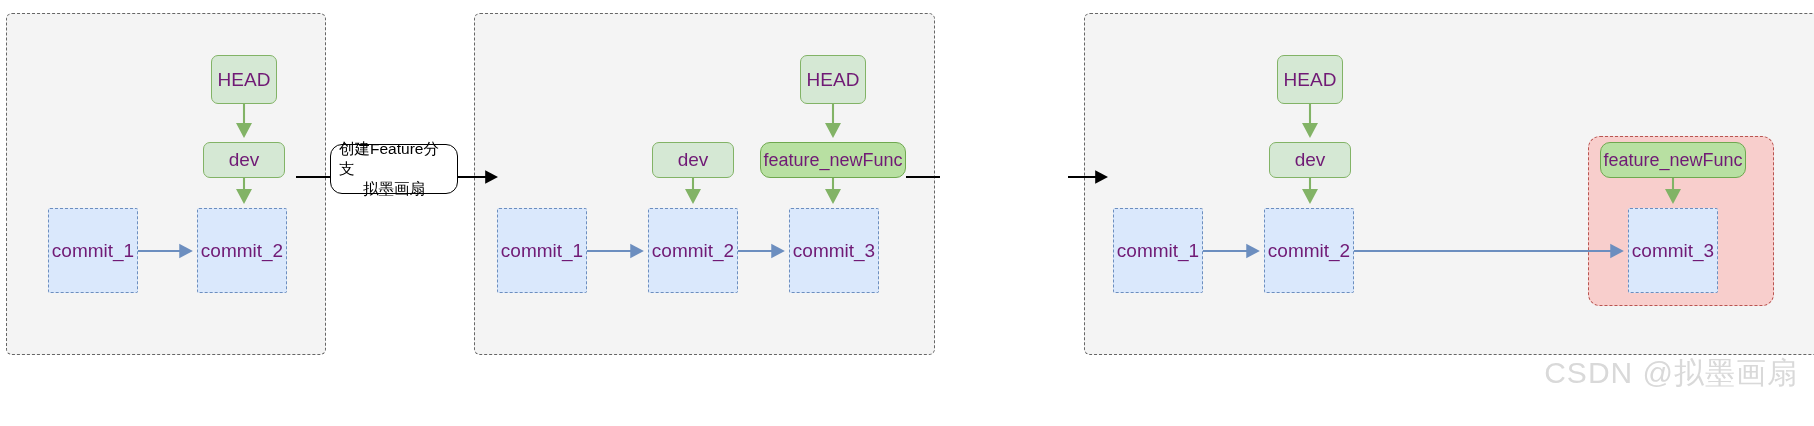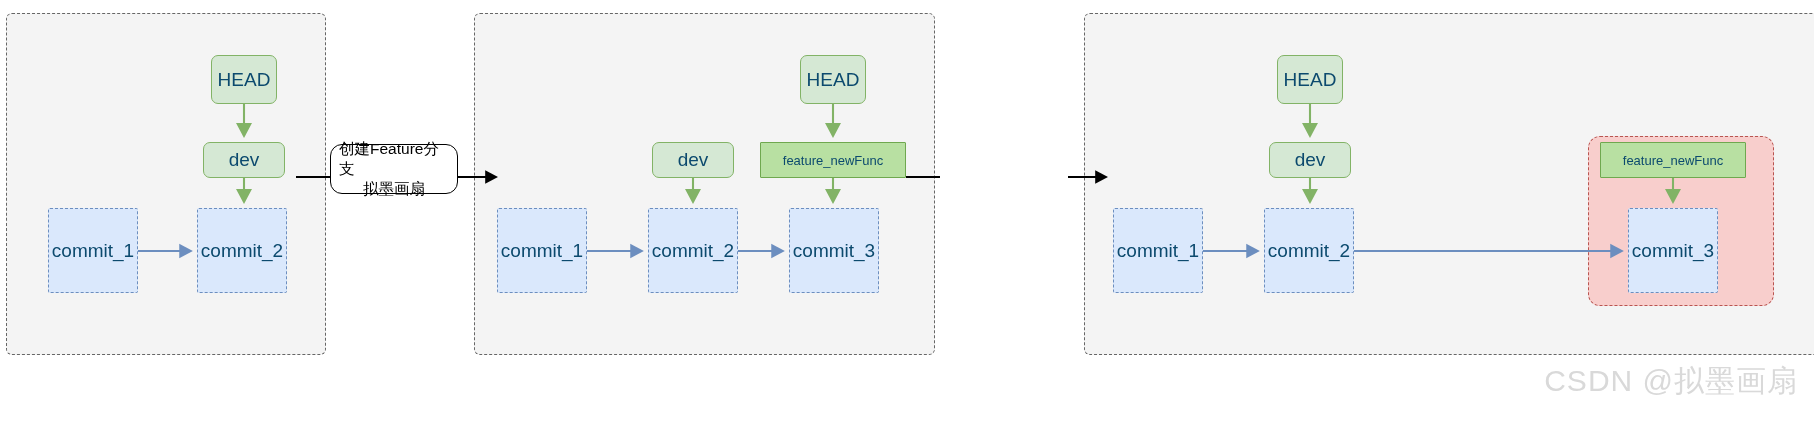--- a/index.html
+++ b/index.html
@@ -26,33 +26,33 @@
 
   
   .node{
     position:absolute;
     box-sizing:border-box;
     display:flex;
     align-items:center;
     justify-content:center;
     text-align:center;
     white-space:nowrap;
-    color:#0c4a6e;
+    color:#701a75;
   }
   .node.green{
     background:#d5e8d4;
     border:1.4px solid #82b366;
     border-radius:7px;
     font-size:19px;
   }
   .node.green-strong{
     background:#b8e0a2;
     border:1.4px solid #6fa84f;
-    border-radius:1px;
-    font-size:13px;
+    border-radius:10px;
+    font-size:18px;
   }
   .node.commit{
     background:#dae8fc;
     border:1.6px dashed #6c8ebf;
     border-radius:2px;
     font-size:19px;
   }
 
   
   .highlight-box{
@@ -87,21 +87,21 @@
     left:0;top:0;
     width:1814px;height:426px;
     pointer-events:none;
     overflow:visible;
   }
 
   
   .watermark{
     position:absolute;
     right:16px;
-    bottom:24px;
+    bottom:32px;
     font-size:30px;
     color:#d9d9d9;
     letter-spacing:1px;
     white-space:nowrap;
     user-select:none;
   }
 </style>
 </head>
 <body>
 

